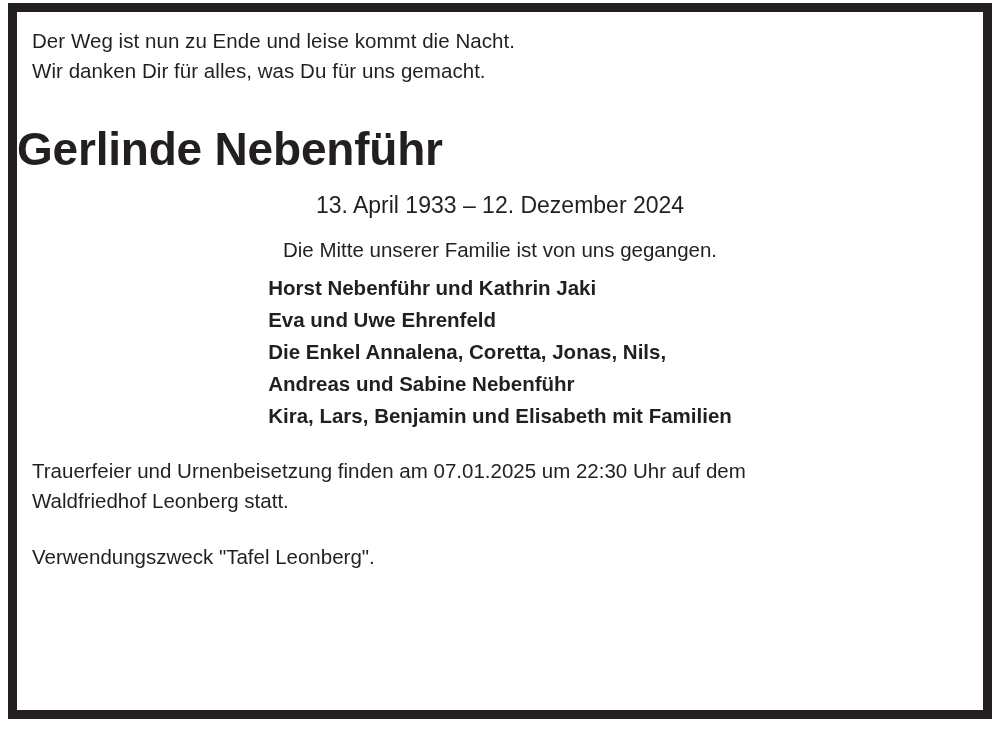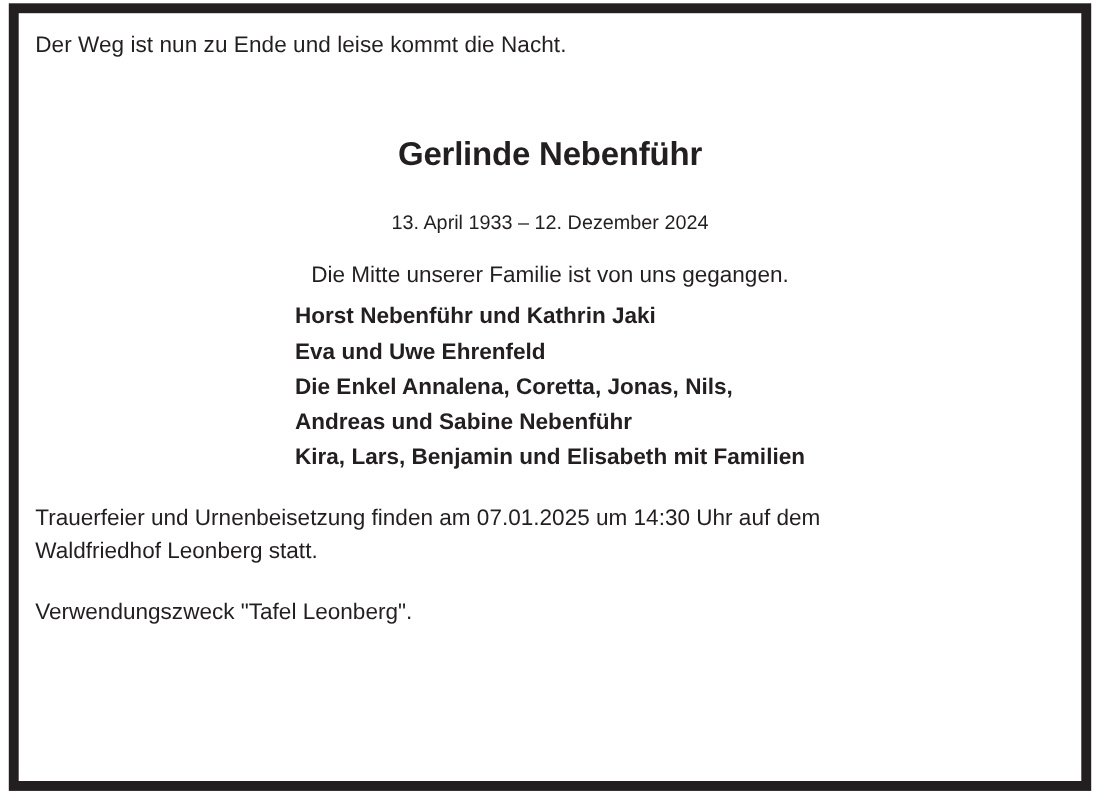--- a/index.html
+++ b/index.html
@@ -46,36 +46,36 @@
     white-space: nowrap;
   }
   .verse .verse-line { display: block; }
 
   
   .deceased-name {
     position: absolute;
     left: 0;
     right: 0;
     top: 113px;
-    text-align: center;
-    font-size: 30px;
+    text-align: left;
+    font-size: 46px;
     font-weight: bold;
     letter-spacing: -0.2px;
     color: #231f20;
     line-height: 1.05;
   }
 
   
   .life-dates {
     position: absolute;
     left: 0;
     right: 0;
     top: 180px;
     text-align: center;
-    font-size: 18px;
+    font-size: 23px;
     color: #231f20;
     line-height: 1.2;
   }
 
   
   .family-block {
     position: absolute;
     left: 0;
     right: 0;
     top: 222px;
@@ -120,41 +120,42 @@
   }
 </style>
 </head>
 <body>
 
 <div class="notice-frame">
   <div class="notice-inner">
 
     <div class="verse">
       <span class="verse-line">Der Weg ist nun zu Ende und leise kommt die Nacht.</span>
+      <span class="verse-line">Wir danken Dir für alles, was Du für uns gemacht.</span>
     </div>
 
     <div class="deceased-name">Gerlinde Nebenführ</div>
 
     <div class="life-dates">13. April 1933 – 12. Dezember 2024</div>
 
     <div class="family-block">
       <span class="family-intro">Die Mitte unserer Familie ist von uns gegangen.</span>
       <span class="mourner-list">
         <span class="mourner-line">Horst Nebenführ und Kathrin Jaki</span>
         <span class="mourner-line">Eva und Uwe Ehrenfeld</span>
         <span class="mourner-line">Die Enkel Annalena, Coretta, Jonas, Nils,</span>
         <span class="mourner-line">Andreas und Sabine Nebenführ</span>
         <span class="mourner-line">Kira, Lars, Benjamin und Elisabeth mit Familien</span>
       </span>
     </div>
 
     <div class="body-text">
 
       <p class="para">
-        <span class="para-line">Trauerfeier und Urnenbeisetzung finden am 07.01.2025 um 14:30 Uhr auf dem</span>
+        <span class="para-line">Trauerfeier und Urnenbeisetzung finden am 07.01.2025 um 22:30 Uhr auf dem</span>
         <span class="para-line">Waldfriedhof Leonberg statt.</span>
       </p>
 
       <p class="para">
         <span class="para-line">Verwendungszweck "Tafel Leonberg".</span>
       </p>
 
 
     </div>
 

